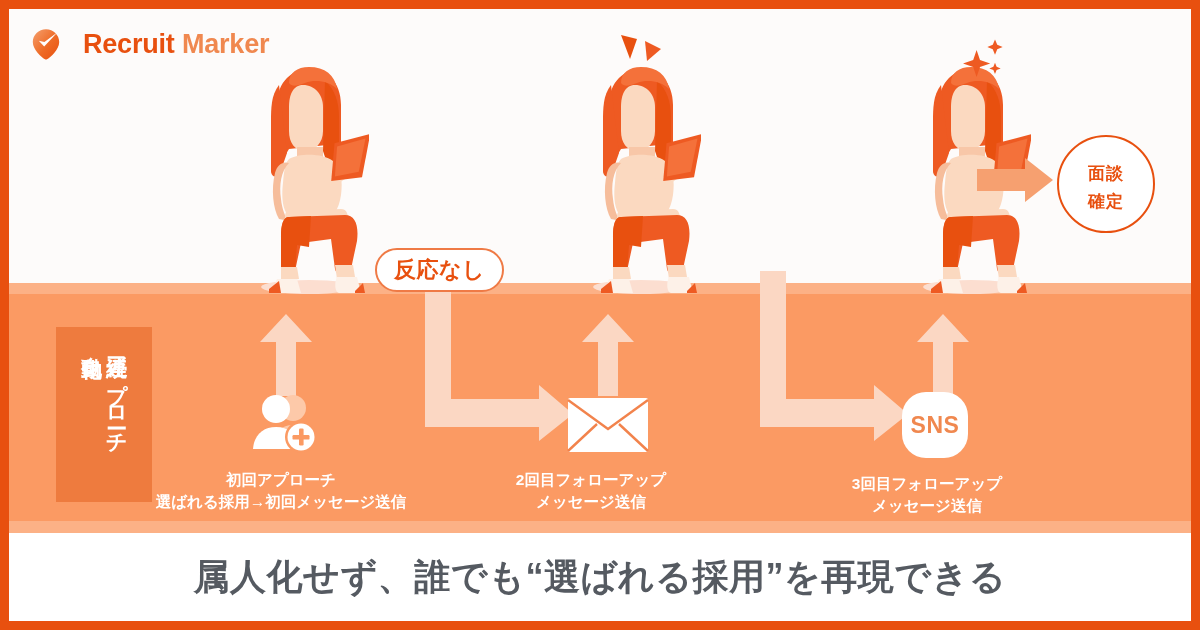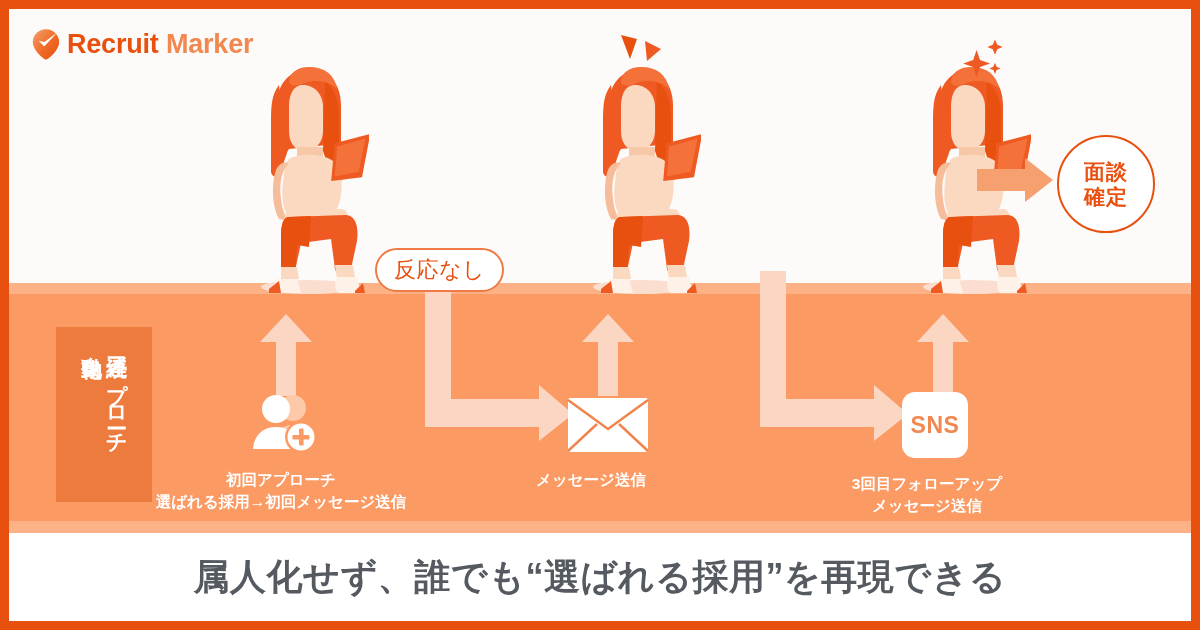--- a/index.html
+++ b/index.html
@@ -28,21 +28,21 @@
     overflow: hidden;
   }
 
   
   .logo {
     position: absolute;
     left: 22px;
     top: 19px;
     display: flex;
     align-items: center;
-    gap: 6px;
+    gap: 22px;
   }
   .logo-mark { width: 30px; height: 32px; display: block; }
   .logo-text {
     font-size: 27px;
     font-weight: 700;
     letter-spacing: -0.2px;
     line-height: 1;
     white-space: nowrap;
   }
   .logo-text .t1 { color: #e8500f; }
@@ -113,21 +113,21 @@
     display: flex;
     align-items: center;
     justify-content: center;
     padding: 0 17px;
     box-sizing: border-box;
     z-index: 6;
   }
   .pill span {
     color: #e8500f;
     font-size: 22px;
-    font-weight: 400;
+    font-weight: 700;
     letter-spacing: 0.5px;
     white-space: nowrap;
   }
 
   
   .elbow { position: absolute; z-index: 3; }
 
   
   .uparrow { position: absolute; z-index: 3; }
 
@@ -136,21 +136,21 @@
     position: absolute;
     z-index: 4;
     display: flex;
     align-items: center;
     justify-content: center;
   }
   .sns-box {
     width: 66px;
     height: 66px;
     background: #ffffff;
-    border-radius: 13px;
+    border-radius: 24px;
     display: flex;
     align-items: center;
     justify-content: center;
   }
   .sns-box span {
     color: #f0884f;
     font-size: 23px;
     font-weight: 700;
     letter-spacing: 0.5px;
   }
@@ -179,24 +179,25 @@
     border-radius: 50%;
     background: #ffffff;
     display: flex;
     flex-direction: column;
     align-items: center;
     justify-content: center;
     z-index: 6;
   }
   .result-circle span {
     color: #e8500f;
-    font-size: 21px;
+    font-size: 17px;
     font-weight: 700;
     line-height: 1.2;
     letter-spacing: 1px;
+    margin-top: 8px;
   }
 
   
   .tagline {
     position: absolute;
     left: 0;
     top: 524px;
     width: 1182px;
     height: 88px;
     display: flex;
@@ -381,20 +382,21 @@
       <div class="sns-box">
         <span>SNS</span>
       </div>
     </div>
 
     <div class="caption" style="left:272px; top:460px;">
       <div>初回アプローチ</div>
       <div>選ばれる採用→初回メッセージ送信</div>
     </div>
     <div class="caption" style="left:582px; top:460px;">
+      <div>2回目フォローアップ</div>
       <div>メッセージ送信</div>
     </div>
     <div class="caption" style="left:918px; top:464px;">
       <div>3回目フォローアップ</div>
       <div>メッセージ送信</div>
     </div>
 
     <div class="tagline">
       <span>属人化せず、誰でも“選ばれる採用”を再現できる</span>
     </div>

